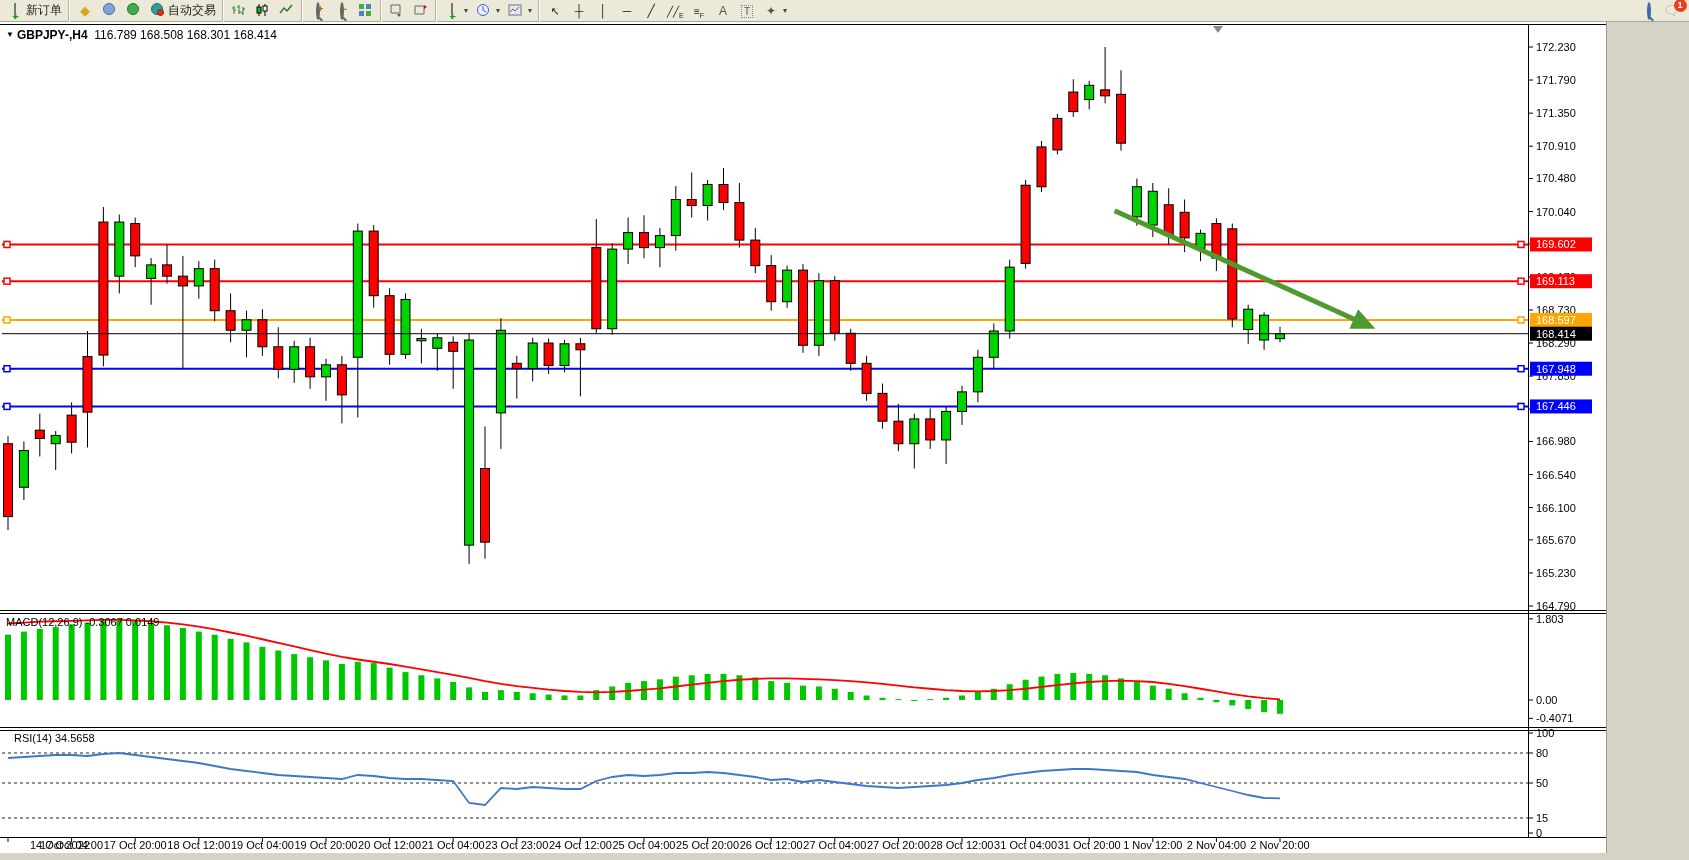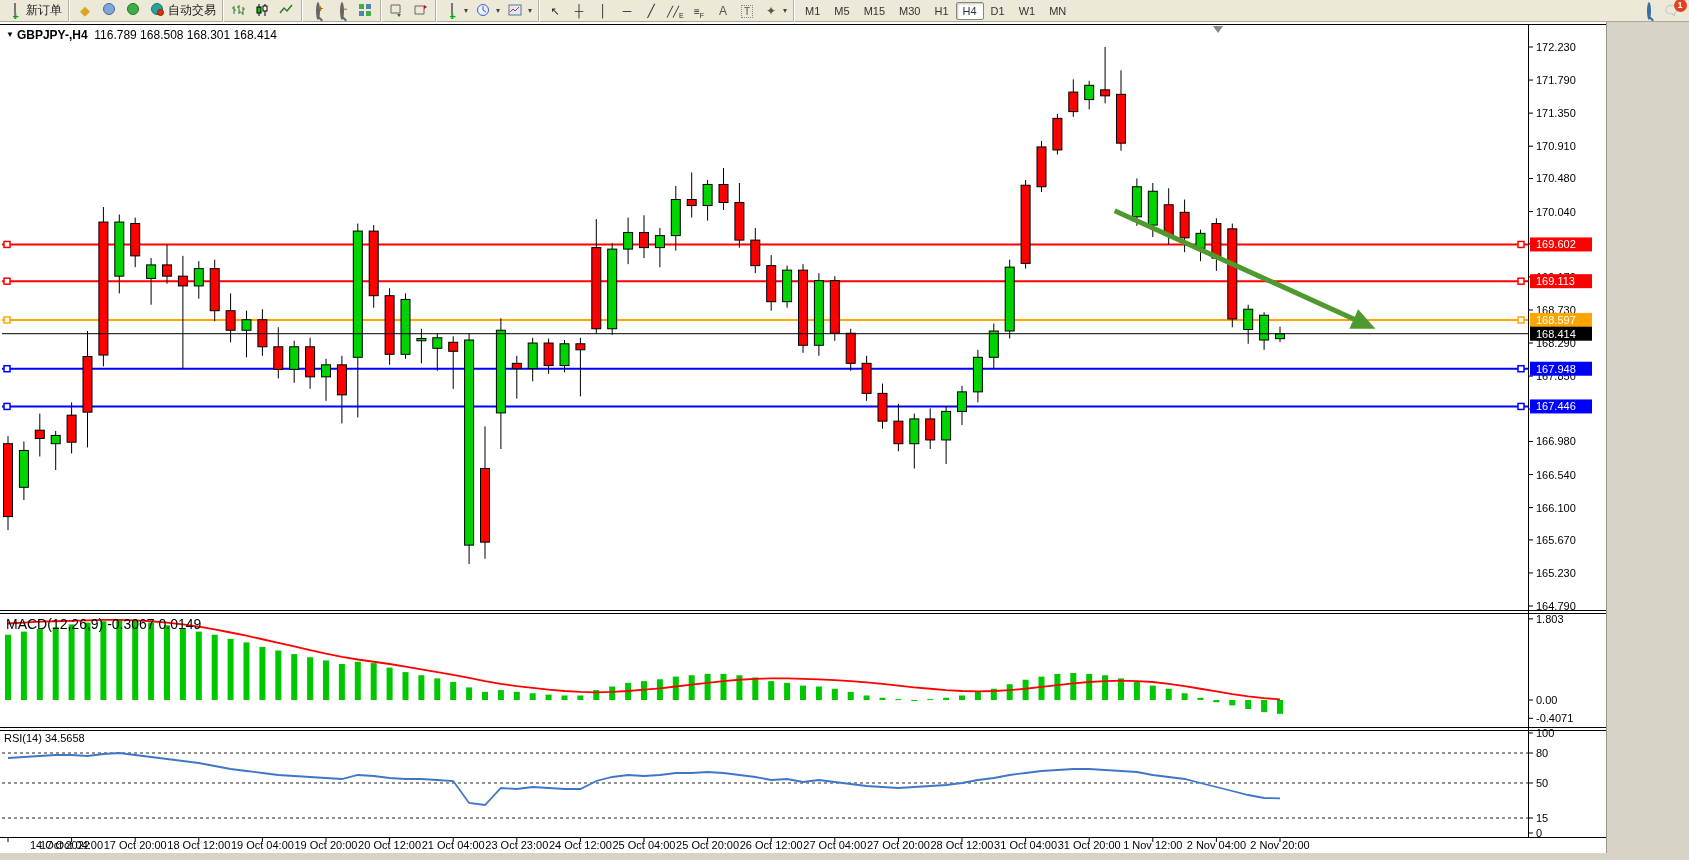--- a/index.html
+++ b/index.html
@@ -35,22 +35,22 @@
   .i-round { width:12px; height:12px; border-radius:50%; display:inline-block; }
   .mag { width:9px; height:9px; border:2px solid #666; border-radius:50%; position:relative; }
   .mag:after { content:""; position:absolute; width:5px; height:2px; background:#666;
     transform:rotate(45deg); right:-5px; bottom:-2px; }
   .mag.blue { border-color:#3a6ea5; } .mag.blue:after{ background:#3a6ea5; }
   .mag .pm { position:absolute; left:0px; top:-3px; font-size:9px; color:#a60; font-weight:bold; }
 
   
   .ovl { position:absolute; font-size:12px; color:#000; z-index:3; white-space:nowrap; }
   #chart-title { left:6px; top:28px; }
-  #macd-header { left:6px; top:616px; font-size:14px; }
-  #rsi-header  { left:4px; top:732px; font-size:11px; }
+  #macd-header { left:6px; top:616px; font-size:11px; }
+  #rsi-header  { left:14px; top:732px; font-size:11px; }
   .tri { display:inline-block; font-size:8px; vertical-align:2px; margin-right:3px; }
 </style>
 </head>
 <body>
 
 <div id="stage">
 
   <svg id="chart-svg" width="1689" height="860">
       <rect x="0" y="22" width="1606" height="831" fill="#FFFFFF"></rect>
       <rect x="1606" y="22" width="83" height="838" fill="#D6D2C6"></rect>
@@ -595,29 +595,18 @@
           <span class="tb-ico"><span style="color:#555">A</span></span>
         </div>
         <div class="tb-btn">
           <span class="tb-ico"><span style="border:1px dotted #888;padding:0 2px;font-size:10px;color:#555">T</span></span>
         </div>
         <div class="tb-btn">
           <span class="tb-ico"><span style="color:#555">✦</span></span>
           <span class="dd">▾</span>
         </div>
       </div>
-      <div class="tb-group">
-        <div class="tb-btn tf-btn">M1</div>
-        <div class="tb-btn tf-btn">M5</div>
-        <div class="tb-btn tf-btn">M15</div>
-        <div class="tb-btn tf-btn">M30</div>
-        <div class="tb-btn tf-btn">H1</div>
-        <div class="tb-btn tf-btn active">H4</div>
-        <div class="tb-btn tf-btn">D1</div>
-        <div class="tb-btn tf-btn">W1</div>
-        <div class="tb-btn tf-btn">MN</div>
-      </div>
       <div id="tb-right">
         <span class="tb-ico"><span class="mag blue"></span></span>
         <span class="tb-ico"><span style="position:relative;font-size:13px;color:#9ab">🗨︎<span class="badge">1</span></span></span>
       </div>
     </div>
 </div>
 
 </body></html>

